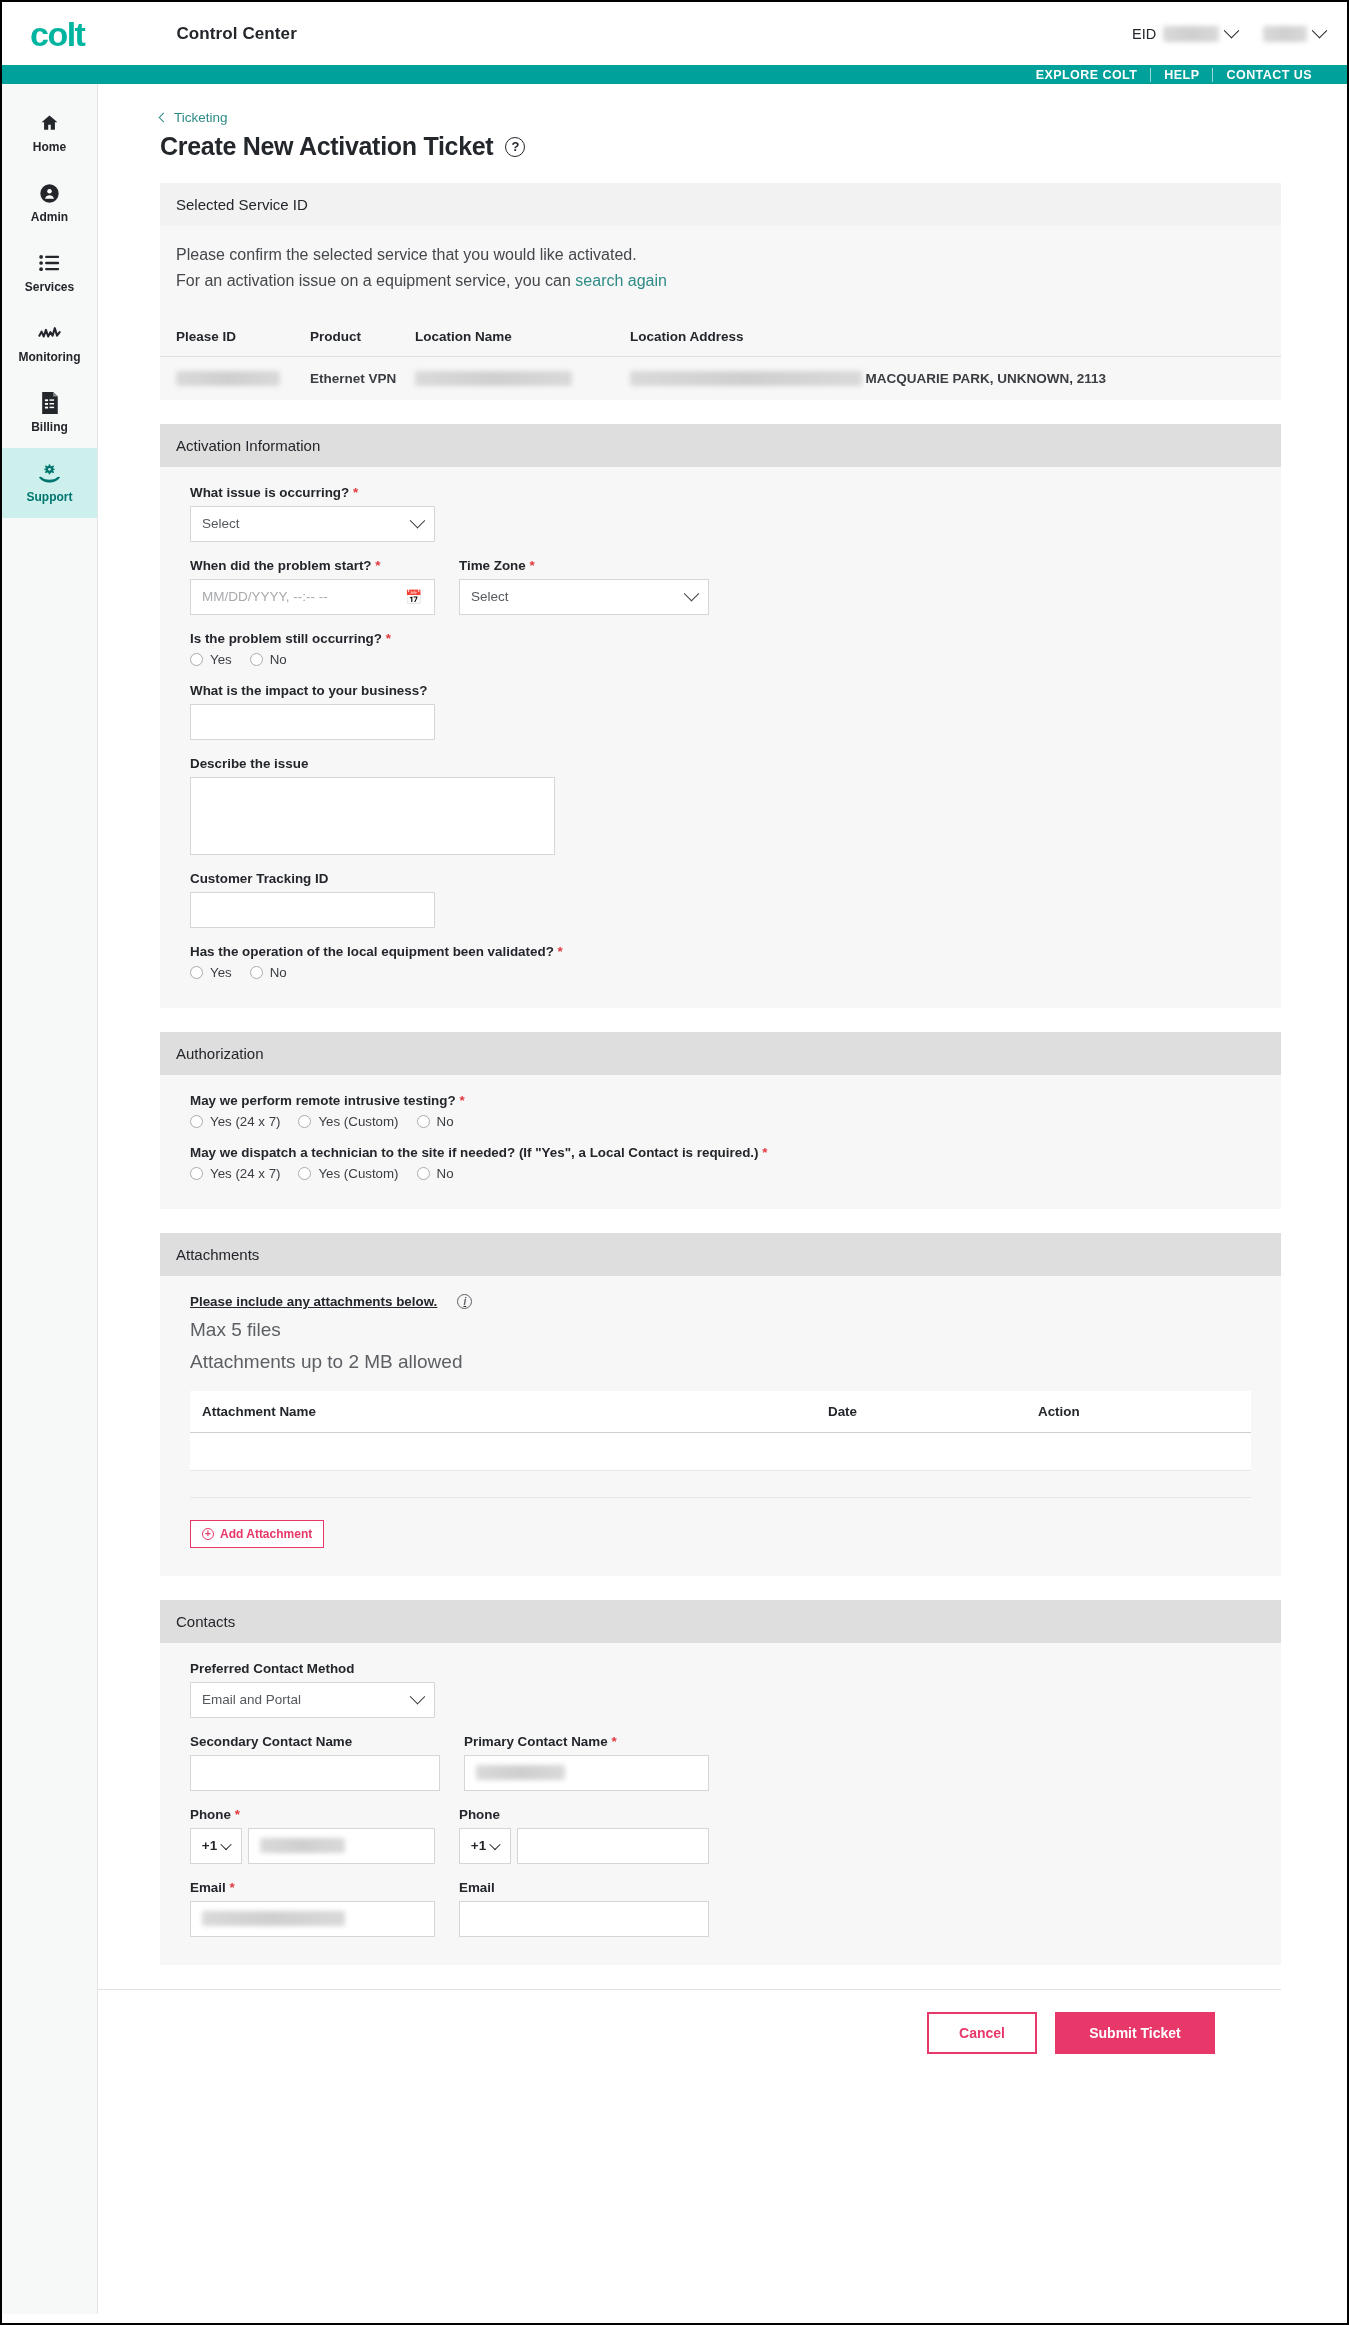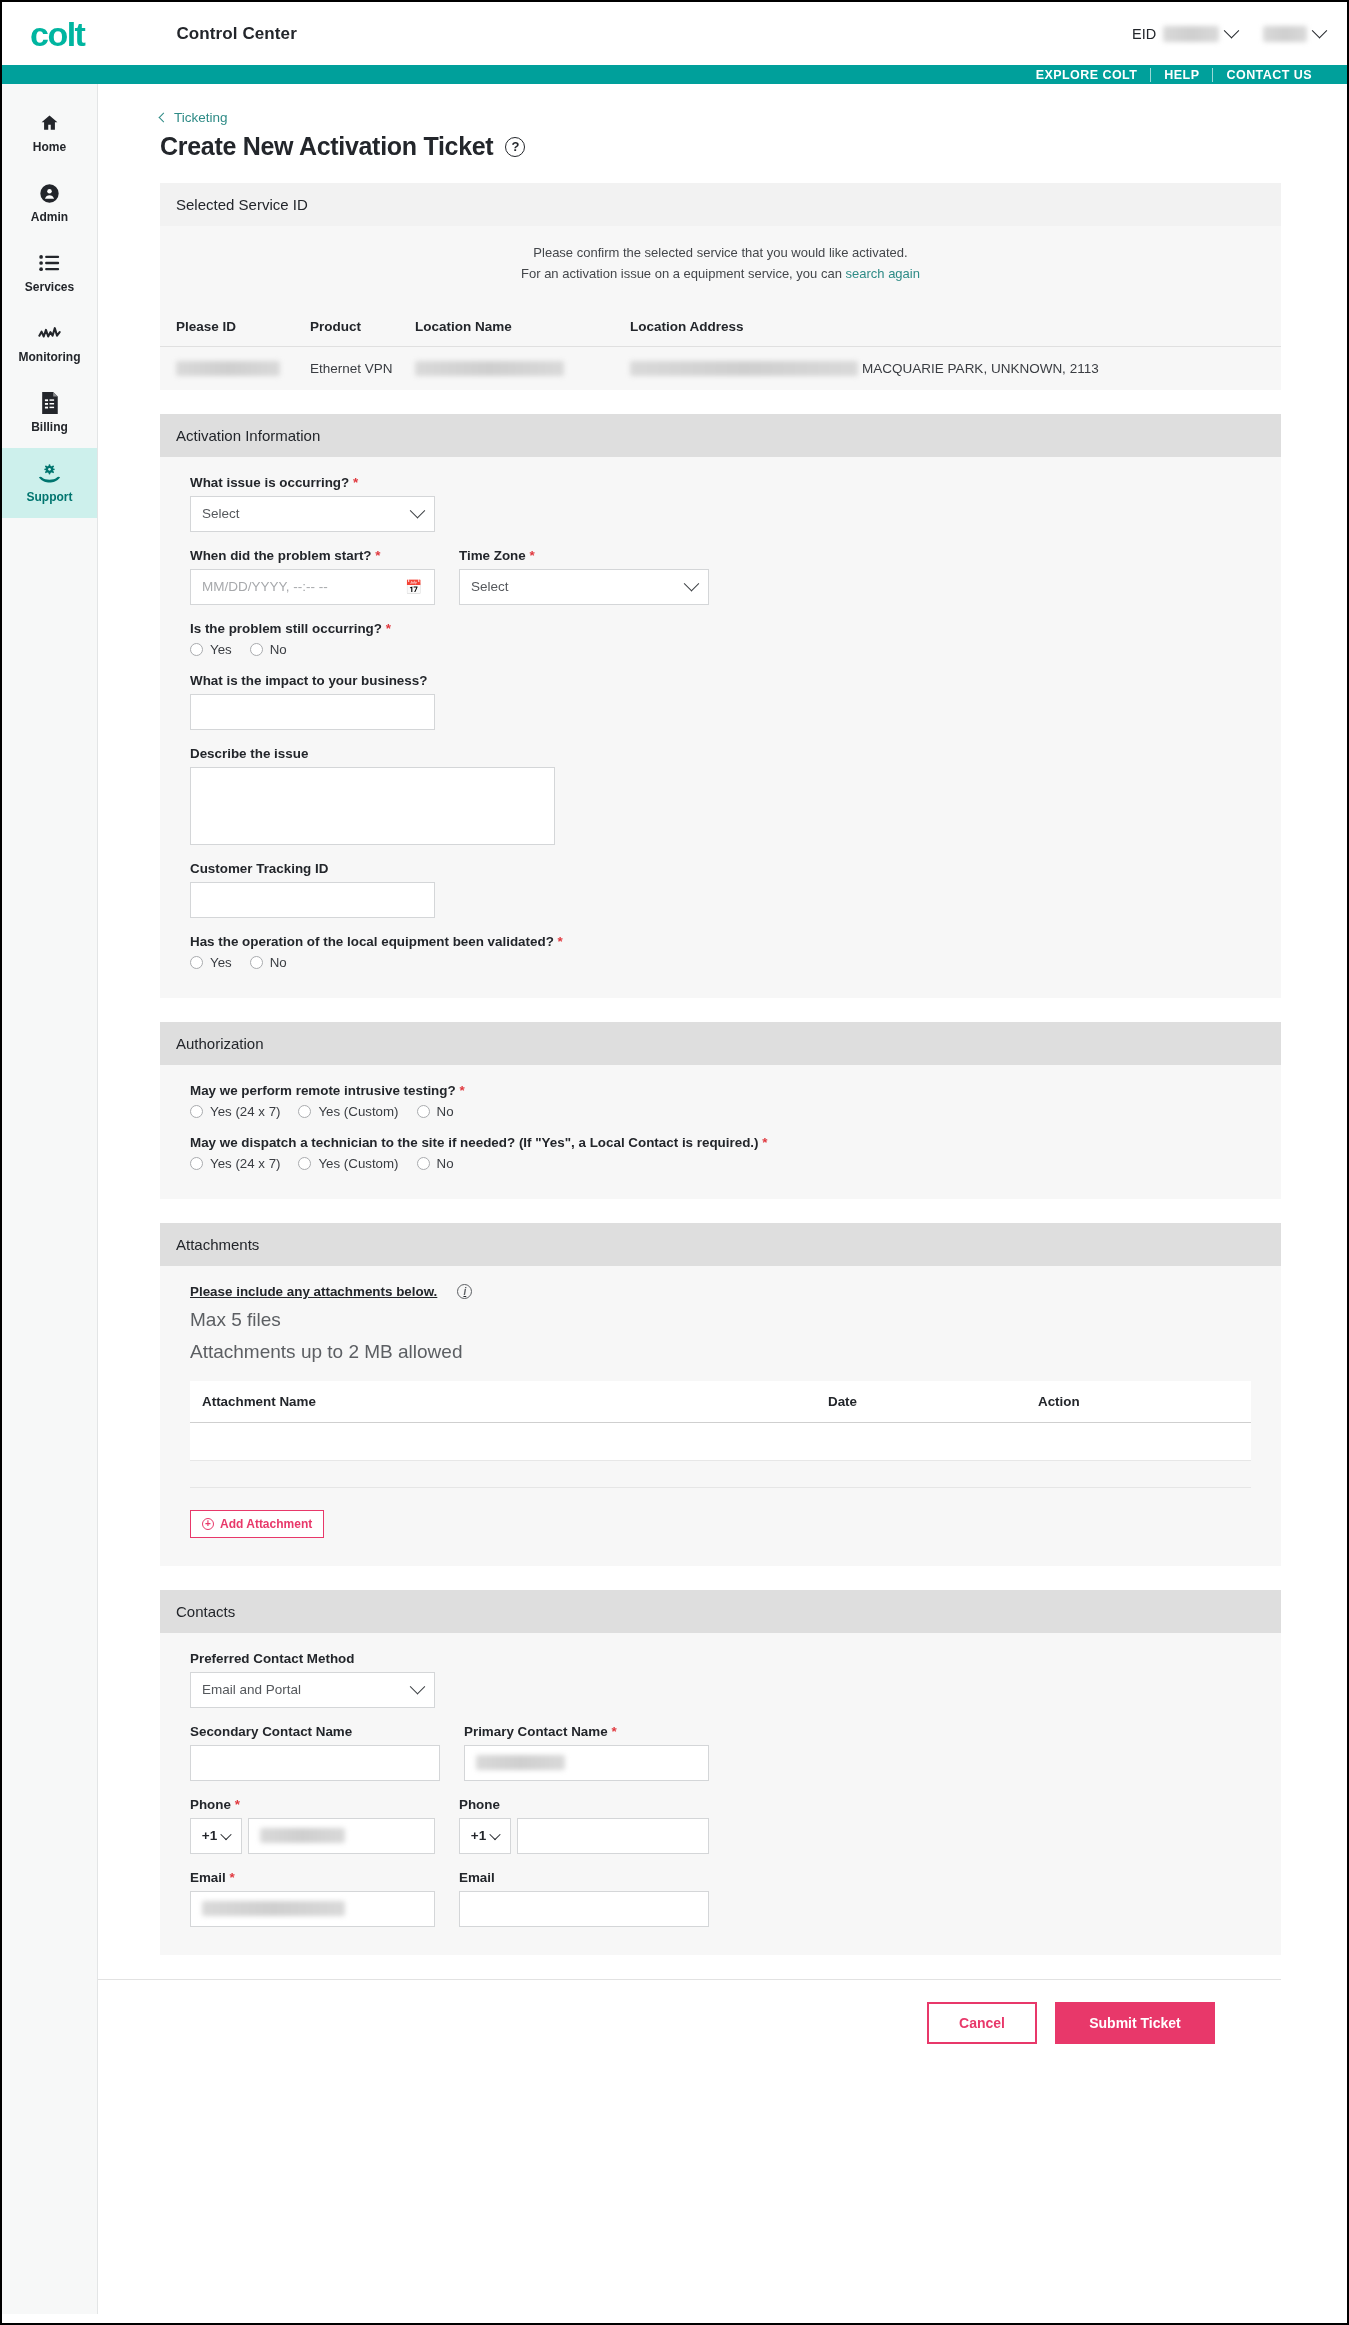--- a/index.html
+++ b/index.html
@@ -128,37 +128,38 @@
   .panel-head {
     background:#dedede;
     padding: 13px 16px;
     font-size: 15px;
     color:#23262b;
   }
   .panel.light .panel-head { background:#f2f2f2; }
   .panel-body { padding: 18px 30px 28px 30px; }
 
   
-  .svc-note { padding: 16px 16px 22px 16px; font-size:13px; color:#44474b; line-height:1.65;text-align:center; }
+  .svc-note { padding: 16px 16px 22px 16px; font-size:16px; color:#44474b; line-height:1.65; }
   .svc-note a { color:#2e8b86; text-decoration:none; }
   .svc-table { width:100%; border-collapse:collapse; background:#fff; }
   .svc-table th {
     text-align:left;
     font-size:13.5px;
     font-weight:600;
     color:#23262b;
     padding: 12px 0 12px 0;
     border-bottom:1px solid #e0e0e0;
     background:#f7f7f7;
   }
   .svc-table td {
     font-size:13.5px;
     color:#3a3d42;
     padding: 14px 0;
     background:#f7f7f7;
+    font-weight:bold;
   }
   .svc-table th:first-child, .svc-table td:first-child { padding-left:16px; }
   .c-svcid { width:150px; }
   .c-prod  { width:105px; }
   .c-loc   { width:215px; }
 
   
   .fld-label {
     font-size: 13.4px;
     font-weight: 700;

